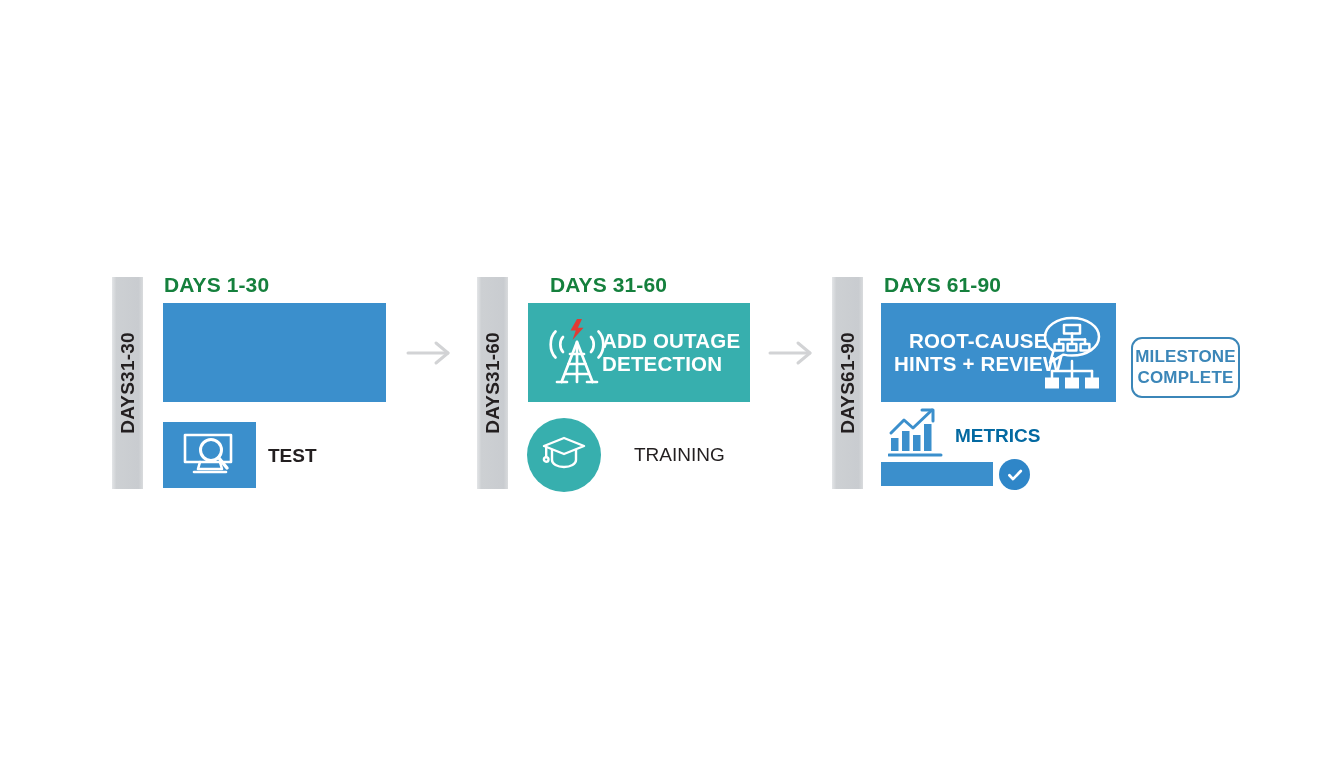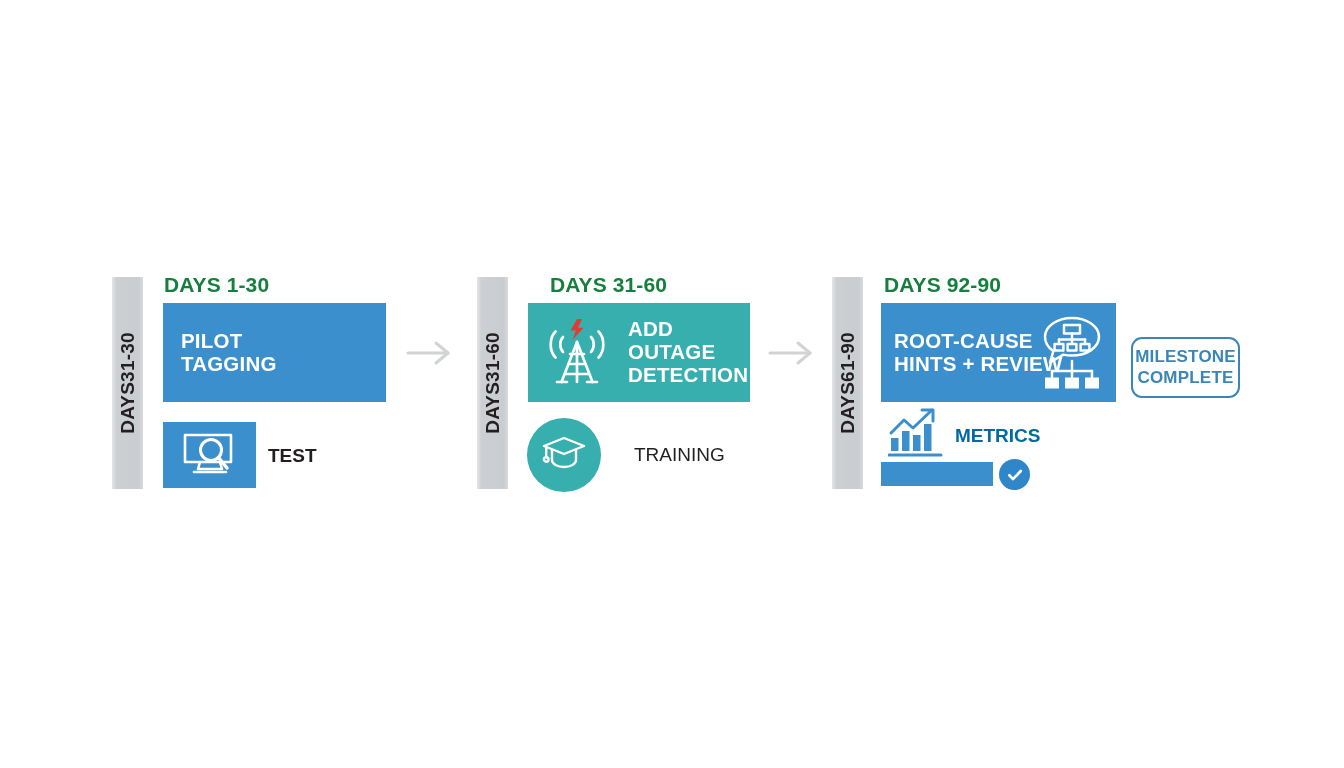--- a/index.html
+++ b/index.html
@@ -87,22 +87,20 @@
 
 <div class="stage">
 
   <div class="phase-bar" style="left:112px;top:277px;">
     <span class="vlabel">DAYS31-30</span>
   </div>
 
   <div class="phase-title" style="left:164px;top:273px;">DAYS 1-30</div>
 
   <div class="card blue" style="left:163px;top:303px;width:223px;height:99px;">
-    <div class="card-text" style="margin-left:18px;">PILOT
-TAGGING</div>
     <span class="ico" style="position:absolute;left:286px;top:12px;">
       <svg width="84" height="75" viewBox="0 0 84 75">
         <g fill="none" stroke="#ffffff" stroke-width="3.1" stroke-linejoin="round">
           <path d="M55.5 6.5l4.3 1.2 2.4-3.5 5.5 2.6-.9 4.2 3.2 3.1 4.1-1.4 3.1 5.2-3.2 2.9.9 4.3 4.2 1.1-.3 6.1-4.3.6-1.8 4 2.6 3.4-4.2 4.4-3.7-2.2-4 1.8-.5 4.3-6 .5-1.4-4.1-4.3-1.2-3 3.1-5.1-3.3 1.5-4.1-2.4-3.6-4.3.4-1.7-5.8 3.9-1.8.5-4.4-3.5-2.6 2.6-5.5 4.2 1 3.2-3-1.1-4.2z"></path>
           <circle cx="55.5" cy="28.5" r="11"></circle>
           <circle cx="55.5" cy="28.5" r="7"></circle>
           <path d="M24.8 31.2l3.4 1 1.9-2.8 4.3 2.1-.7 3.3 2.6 2.5 3.2-1.1 2.5 4.1-2.6 2.3.7 3.4 3.3.9-.2 4.8-3.4.5-1.4 3.2 2 2.7-3.3 3.5-3-1.8-3.1 1.5-.4 3.4-4.8.4-1.1-3.3-3.4-1-2.3 2.5-4.1-2.7 1.2-3.2-1.9-2.9-3.4.4-1.4-4.6 3.1-1.5.4-3.4-2.8-2.1 2.1-4.3 3.3.8 2.5-2.4-.8-3.3z"></path>
           <circle cx="24.8" cy="48.6" r="8.8"></circle>
           <circle cx="24.8" cy="48.6" r="5.6"></circle>
         </g>
@@ -150,21 +148,21 @@
           <path d="M57.5 15.5c6.4 6.4 6.4 19.6 0 26"></path>
           <path d="M36 26v40"></path>
           <path d="M36 26L20.5 66M36 26l15.5 40"></path>
           <path d="M27.5 48h17M24.5 58h23"></path>
           <path d="M29 38h14"></path>
           <path d="M16 66h10M46 66h10"></path>
         </g>
         <path d="M36 3l-6.5 11.5h5.3L31.5 24l11-12.2h-5.6L41 3z" fill="#e03b35"></path>
       </svg>
     </span>
-    <div class="card-text" style="margin-left:100px;">ADD OUTAGE
+    <div class="card-text" style="margin-left:74px;">ADD OUTAGE
 DETECTION</div>
   </div>
 
   <div class="circle-tile" style="left:527px;top:418px;width:74px;height:74px;">
     <span class="ico">
       <svg width="46" height="40" viewBox="0 0 46 40">
         <g fill="none" stroke="#ffffff" stroke-width="2.4" stroke-linejoin="round" stroke-linecap="round">
           <path d="M23 5L3 13l20 8 20-8z"></path>
           <path d="M11 17v10c0 4 5.4 7 12 7s12-3 12-7V17"></path>
           <path d="M5.2 13.8v10.4"></path>
@@ -181,24 +179,24 @@
         <path d="M2 13h40"></path>
         <path d="M30 3l12 10-12 10"></path>
       </g>
     </svg>
   </div>
 
   <div class="phase-bar" style="left:832px;top:277px;">
     <span class="vlabel">DAYS61-90</span>
   </div>
 
-  <div class="phase-title" style="left:884px;top:273px;">DAYS 92-90</div>
+  <div class="phase-title" style="left:884px;top:273px;">DAYS 61-90</div>
 
   <div class="card blue" style="left:881px;top:303px;width:235px;height:99px;">
-    <div class="card-text" style="margin-left:13px;">ROOT-CAUSE
+    <div class="card-text" style="margin-left:13px;text-align:center;">ROOT-CAUSE
 HINTS + REVIEW</div>
     <span class="ico" style="position:absolute;left:155px;top:11px;">
       <svg width="72" height="78" viewBox="0 0 72 78">
         <g fill="none" stroke="#ffffff" stroke-width="2.5" stroke-linejoin="round" stroke-linecap="round">
           <path d="M36 4c15 0 27 8.4 27 18.8 0 10.4-12 18.8-27 18.8-3 0-5.9-.34-8.6-.97L14 48.5l3.4-11.4C12 33.6 9 28.5 9 22.8 9 12.4 21 4 36 4z"></path>
           <rect x="28" y="11" width="16" height="8.4"></rect>
           <path d="M36 19.4v6.1"></path>
           <path d="M23 25.5h26"></path>
           <path d="M23 25.5v4.4M36 25.5v4.4M49 25.5v4.4"></path>
           <rect x="18.6" y="29.9" width="8.8" height="6.6"></rect>

